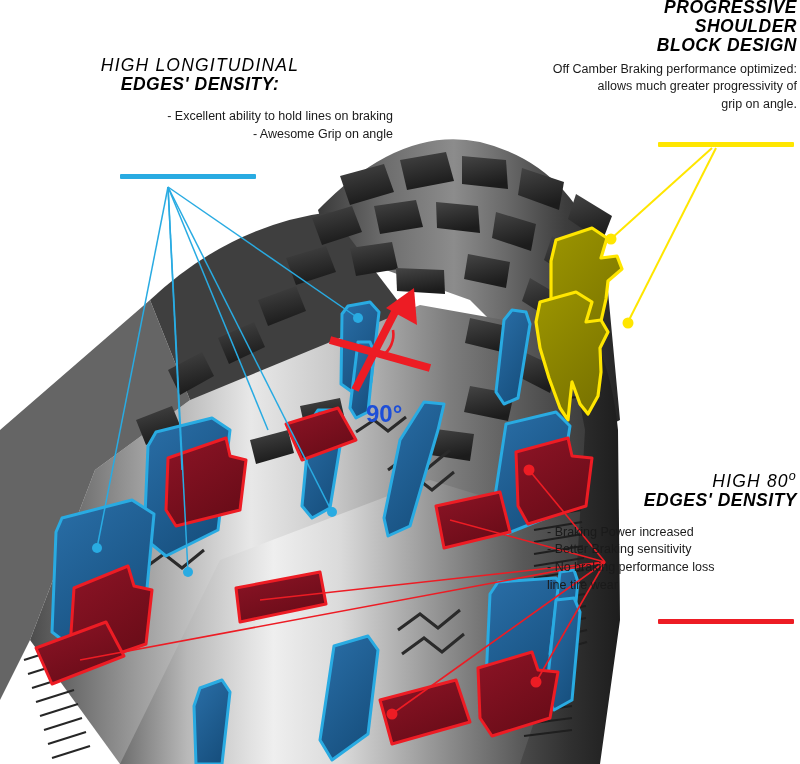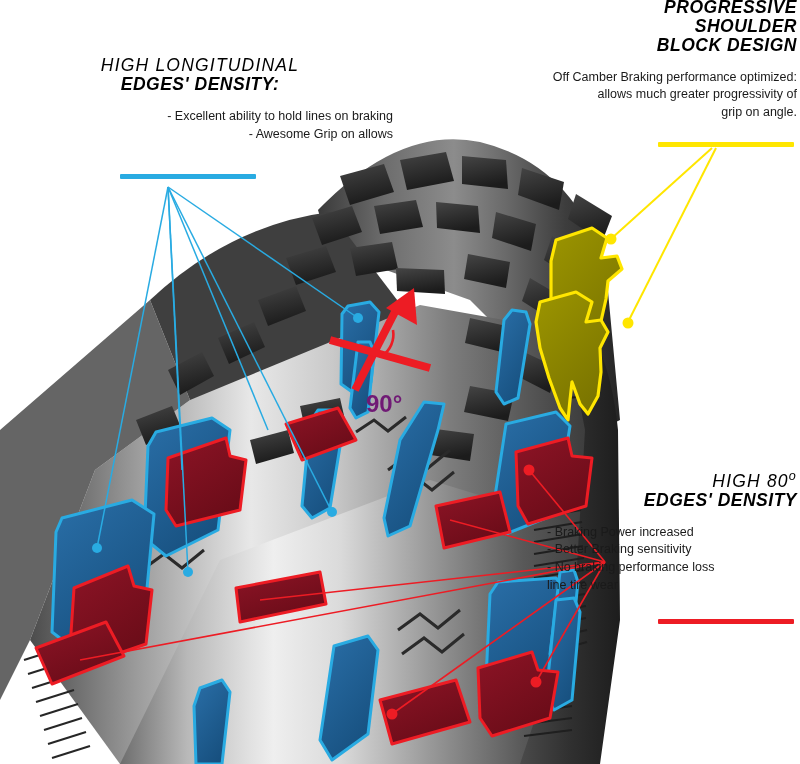--- a/index.html
+++ b/index.html
@@ -76,21 +76,21 @@
     background: #29abe2;
   }
   
   #callout-shoulder {
     right: 3px;
     top: -2px;
     width: 300px;
     text-align: right;
   }
   #callout-shoulder .body-text {
-    margin-top: 14px;
+    margin-top: 6px;
     text-align: right;
   }
   #bar-yellow {
     position: absolute;
     left: 658px;
     top: 142px;
     width: 136px;
     background: #ffe600;
   }
   
@@ -111,25 +111,25 @@
     width: 136px;
     background: #ed1c24;
   }
   .deg-sup {
     font-size: 0.72em;
     vertical-align: super;
   }
   .angle-label {
     position: absolute;
     left: 366px;
-    top: 390px;
+    top: 400px;
     font-family: "Liberation Sans", sans-serif;
     font-weight: bold;
     font-size: 24px;
-    color: #701a75;
+    color: #1d4ed8;
     z-index: 6;
     letter-spacing: 0px;
   }
 </style>
 </head>
 <body>
 
 <div id="page">
 
   <svg id="tire-svg" viewBox="0 0 800 764">
@@ -367,21 +367,21 @@
 
   <div class="angle-label">90°</div>
 
   <div class="callout" id="callout-longitudinal">
     <div class="heading-block">
       <div class="heading heading-lg heading-top-line">HIGH LONGITUDINAL</div>
       <div class="heading heading-lg">EDGES' DENSITY:</div>
     </div>
     <div class="body-text">
       <div>- Excellent  ability to hold lines on braking</div>
-      <div>- Awesome Grip on allows</div>
+      <div>- Awesome Grip on angle</div>
     </div>
   </div>
   <div class="accent-bar" id="bar-blue"></div>
 
   <div class="callout" id="callout-shoulder">
     <div>
       <div class="heading heading-lg">PROGRESSIVE</div>
       <div class="heading heading-lg">SHOULDER</div>
       <div class="heading heading-lg">BLOCK DESIGN</div>
     </div>

